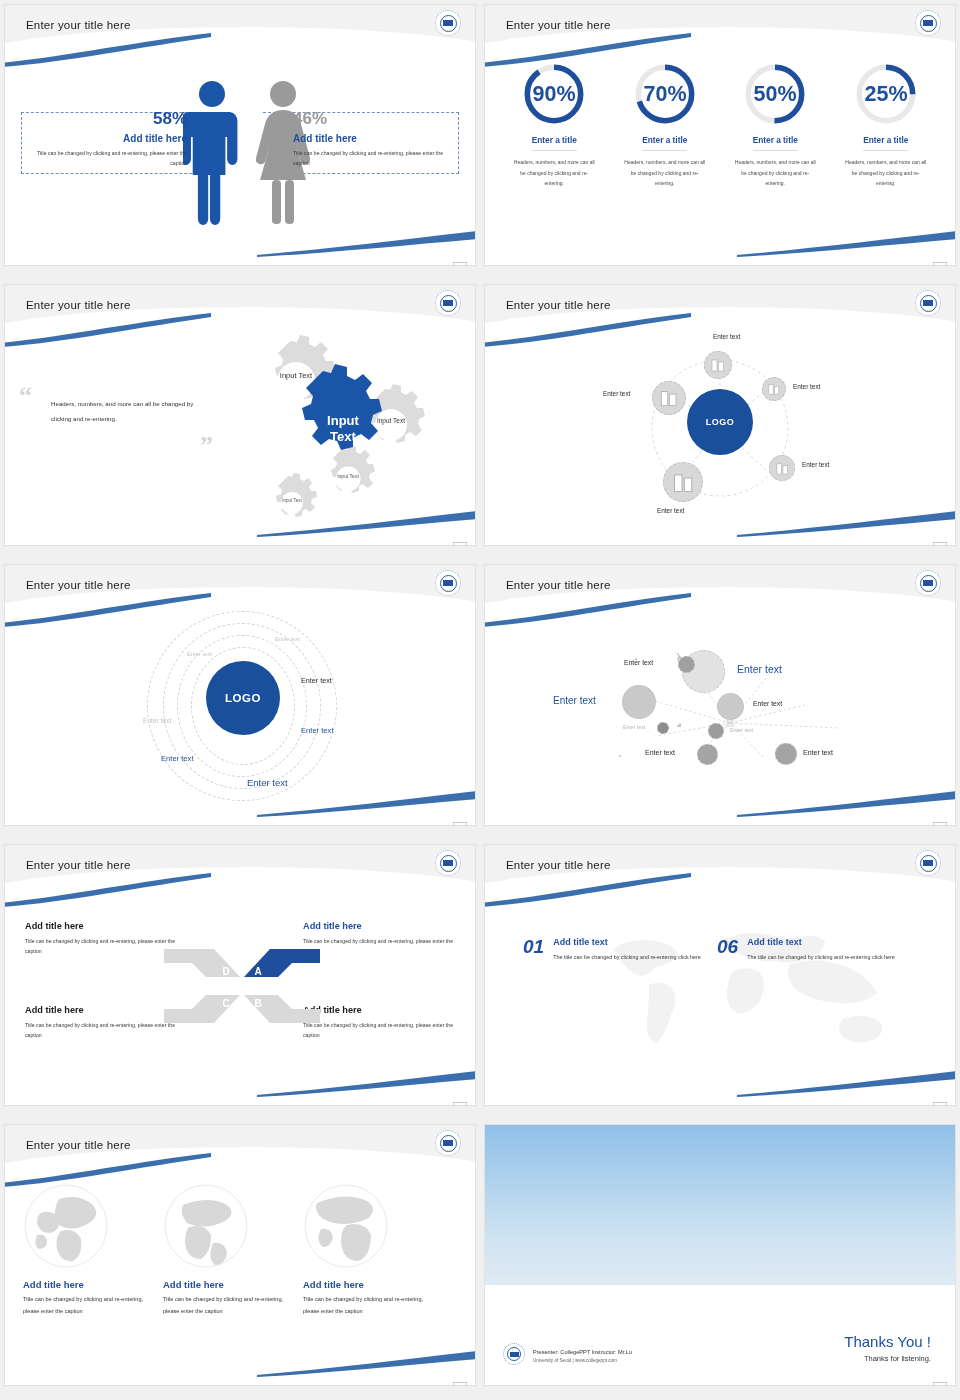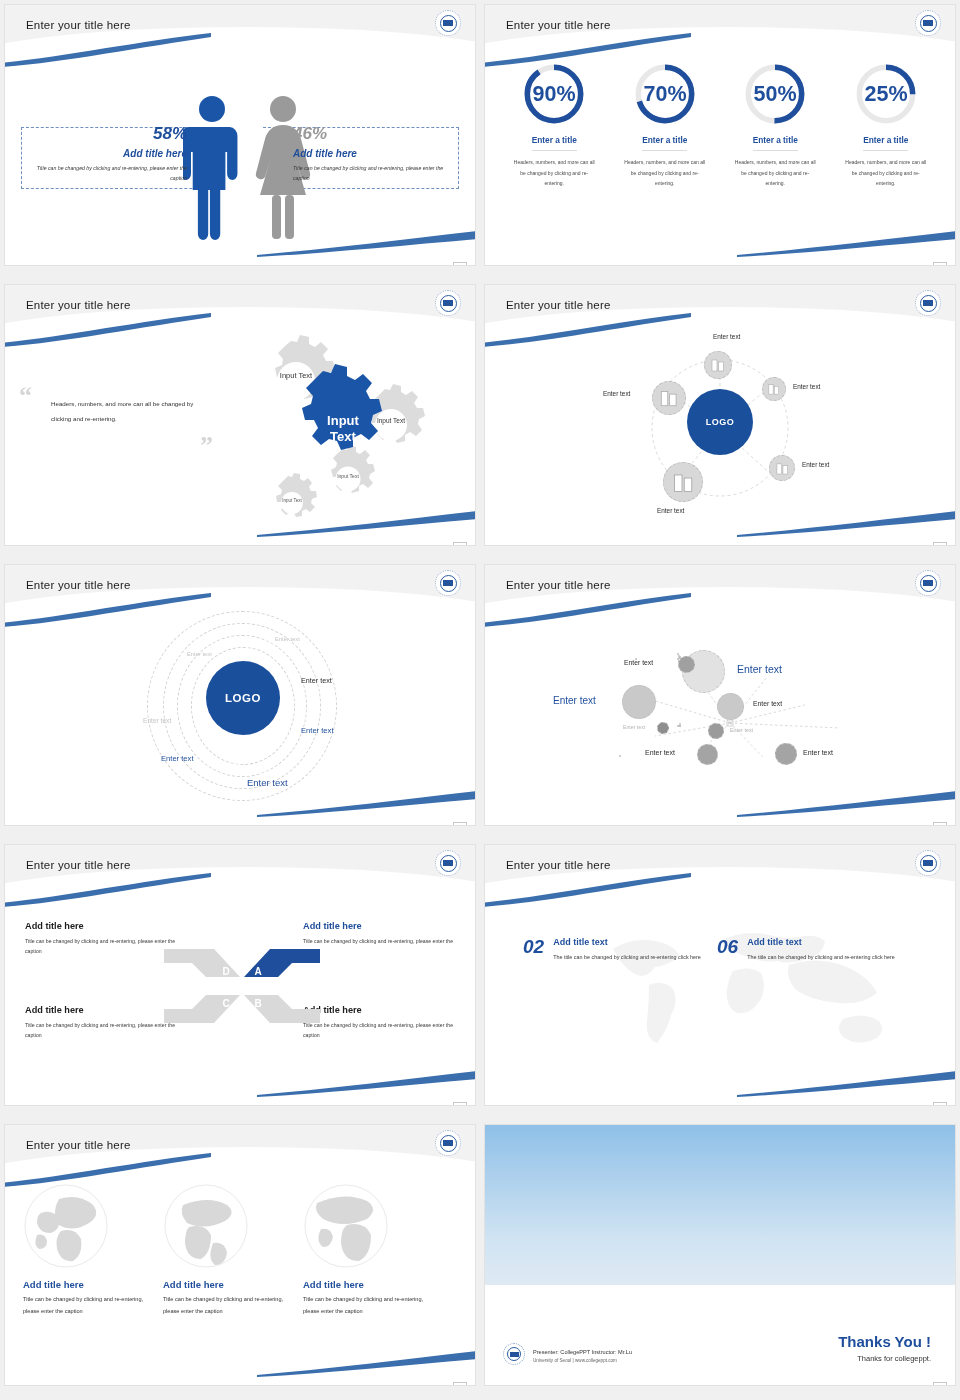--- a/index.html
+++ b/index.html
@@ -59,21 +59,21 @@
   .pgbadge {
     position: absolute; right: 8px; bottom: -8px;
     width: 14px; height: 11px; border: 1px solid #c8c8c8; background:#fff;
     font-size: 5px; color: #7b7b7b; text-align: center; line-height: 10px;
   }
 
   .blue { color: #1f4e9c; }
   .gray { color: #9a9a9a; }
 
   
-  .s1-wrap { position:absolute; top:76px; left:0; right:0; height:170px;font-style:italic; }
+  .s1-wrap { position:absolute; top:61px; left:0; right:0; height:170px; }
   .s1-dash-l { position:absolute; left:16px; top:46px; width:196px; height:62px;
      border:1px dashed #6f8fc0; border-right:none; }
   .s1-dash-r { position:absolute; right:16px; top:46px; width:196px; height:62px;
      border:1px dashed #6f8fc0; border-left:none; }
   .s1-col { position:absolute; top:44px; width:156px; }
   .s1-col.left { left:26px; text-align:right; }
   .s1-col.right { right:26px; text-align:left; }
   .s1-pct { font-size:17px; font-weight:bold; line-height:1.1; }
   .s1-ttl { font-size:10px; font-weight:bold; color:#1f4e9c; margin-top:4px; }
   .s1-cap { font-size:5.2px; color:#3a3a3a; line-height:2.0; margin-top:4px; }
@@ -131,21 +131,21 @@
   
   .s10 { background:#fff; }
   .photo { position:absolute; left:0; top:0; width:100%; height:160px; overflow:hidden; }
   .sky { position:absolute; inset:0; background:linear-gradient(#8fc0e8, #cfe3f2 70%, #dfeaf3); }
   .s10-foot-seal { position:absolute; left:18px; bottom:20px; width:22px; height:22px;
      border-radius:50%; border:1px dotted #8ba4c6; display:flex; align-items:center; justify-content:center; }
   .s10-foot { position:absolute; left:48px; bottom:22px; }
   .s10-foot .l1 { font-size:5.6px; color:#333; }
   .s10-foot .l2 { font-size:4.6px; color:#666; margin-top:3px; }
   .s10-thanks { position:absolute; right:24px; bottom:22px; text-align:right; }
-  .s10-thanks .t1 { font-size:15px; font-weight:bold; color:#1f4e9c; }
+  .s10-thanks .t1 { font-size:15px; font-weight:normal; color:#1f4e9c; }
   .s10-thanks .t2 { font-size:7.5px; color:#333; margin-top:4px; }
 </style>
 </head>
 <body>
 
 <div class="deck">
 
   <div class="slide-cell">
     <div class="slide">
       <div class="hdr"></div>
@@ -596,21 +596,21 @@
           <path d="M20 34 q18 -12 42 -8 18 3 24 14 -8 10 -24 12 -10 14 -22 6 -12 -8 -20 -24z"></path>
           <path d="M56 70 q14 -6 24 4 6 12 -2 26 -4 16 -14 28 -12 -4 -10 -22 2 -20 2 -36z"></path>
           <path d="M128 26 q22 -12 48 -6 20 5 30 2 16 -4 26 4 -2 14 -18 18 -18 6 -30 2 -16 2 -28 -4 -18 -4 -28 -16z"></path>
           <path d="M140 56 q16 -6 28 2 6 12 0 26 -10 16 -24 14 -12 -6 -10 -24 2 -12 6 -18z"></path>
           <path d="M196 50 q30 -10 58 2 22 10 30 26 -14 12 -38 10 -28 -2 -44 -14 -10 -12 -6 -24z"></path>
           <path d="M250 104 q20 -8 36 2 8 10 -4 18 -18 8 -32 -2 -8 -8 0 -18z"></path>
         </g>
       </svg>
 
       <div class="s8-item" style="left:38px;">
-        <div class="s8-num">02</div>
+        <div class="s8-num">01</div>
         <div>
           <div class="s8-h">Add title text</div>
           <div class="s8-p">The title can be changed by clicking and re-entering click here</div>
         </div>
       </div>
       <div class="s8-item" style="left:232px;">
         <div class="s8-num">06</div>
         <div>
           <div class="s8-h">Add title text</div>
           <div class="s8-p">The title can be changed by clicking and re-entering click here</div>
@@ -720,19 +720,19 @@
         <div class="seal-inner" style="width:14px;height:14px;">
             <div class="seal-core" style="width:9px;height:5px;"></div>
           </div>
       </div>
       <div class="s10-foot">
         <div class="l1">Presenter: CollegePPT   Instructor: Mr.Lu</div>
         <div class="l2">University of Seoul  |  www.collegeppt.com</div>
       </div>
       <div class="s10-thanks">
         <div class="t1">Thanks You !</div>
-        <div class="t2">Thanks for collegeppt.</div>
+        <div class="t2">Thanks for listening.</div>
       </div>
       <div class="pgbadge">31</div>
     </div>
   </div>
 
 </div>
 
 </body></html>

